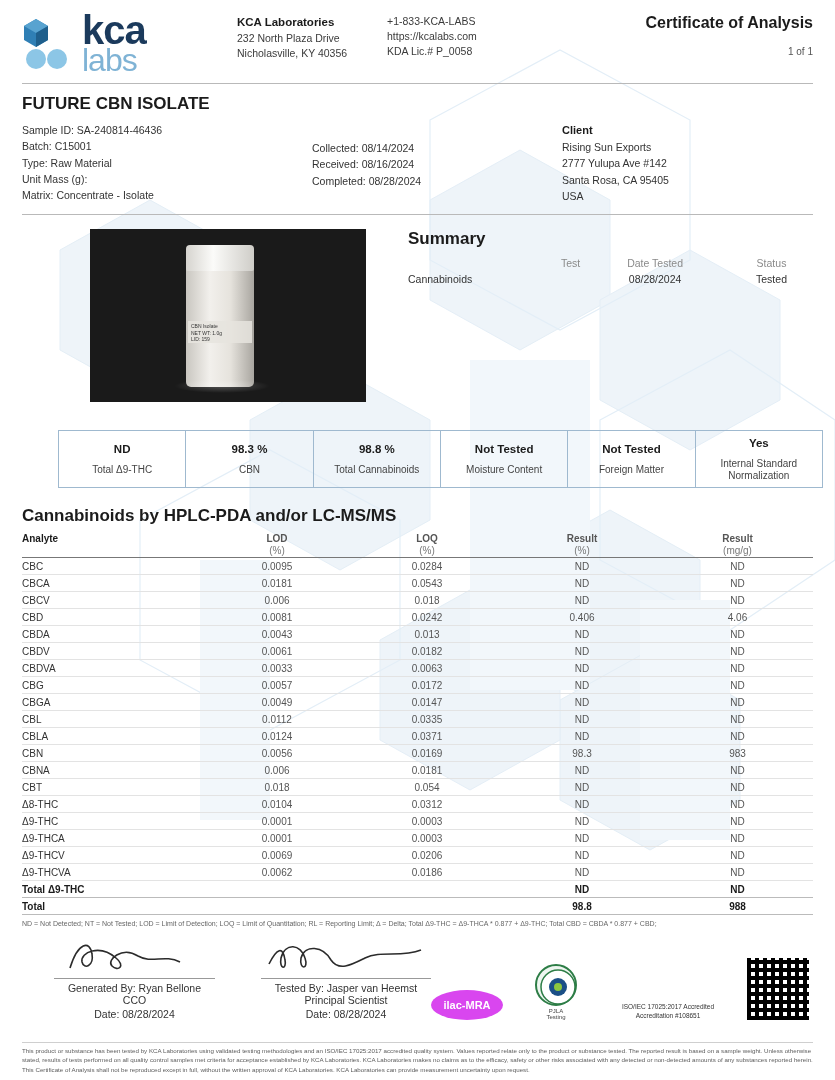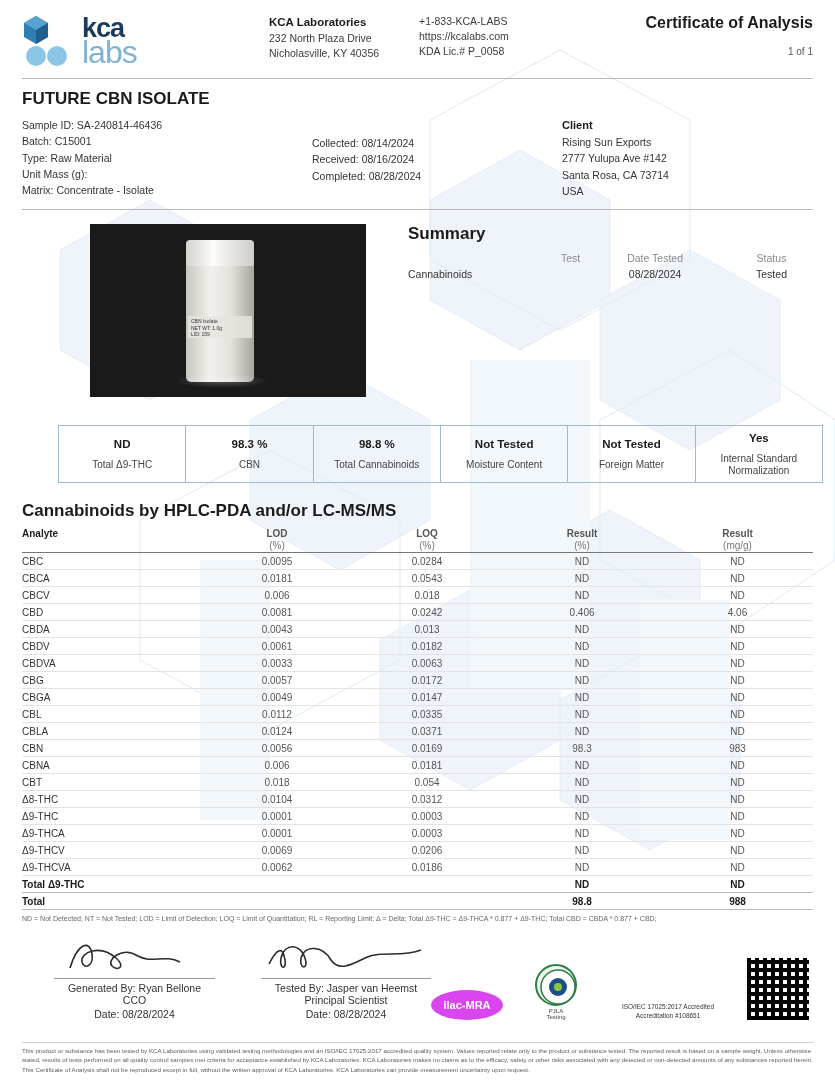--- a/index.html
+++ b/index.html
@@ -16,24 +16,24 @@
 
   
   .bg { position:absolute; inset:0; overflow:hidden; pointer-events:none; z-index:0; }
   .bg svg { position:absolute; }
 
   
   .header { display:flex; align-items:flex-start; padding-top:14px; position:relative; z-index:2; }
   .logo-wrap { display:flex; align-items:center; width:215px; }
   .logo-cubes { width:54px; height:54px; position:relative; margin-right:6px;}
   .logo-text { line-height:0.82; }
-  .logo-kca { font-size:27px; font-weight:bold; color:#1b3a5c; letter-spacing:-1px; }
+  .logo-kca { font-size:40px; font-weight:bold; color:#1b3a5c; letter-spacing:-1px; }
   .logo-labs { font-size:32px; color:#7fb3d5; letter-spacing:-1px; }
 
-  .lab-info { width:150px; font-size:10.5px; line-height:1.45; color:#3b3b3b;margin-left:32px; }
+  .lab-info { width:150px; font-size:10.5px; line-height:1.45; color:#3b3b3b; }
   .lab-info .lab-name { font-weight:bold; font-size:11.5px; color:#1b1b1b; }
   .contact-info { width:165px; font-size:10.5px; line-height:1.45; color:#3b3b3b; }
   .coa-title { flex:1; text-align:right; }
   .coa-title .t { font-size:16px; font-weight:bold; color:#1b1b1b; }
   .coa-title .p { font-size:10px; color:#555; margin-top:14px; }
 
   .hr { border:0; border-top:1px solid #b9b9b9; margin:10px 0 0 0; position:relative; z-index:2;}
 
   
   .sample-title { font-size:17px; font-weight:bold; margin:10px 0 8px 0; color:#1b1b1b; position:relative; z-index:2;}
@@ -209,21 +209,21 @@
       <div>
         <span>Completed:</span>
         <span>08/28/2024</span>
       </div>
     </div>
 
     <div class="col-c">
       <div class="client-label">Client</div>
       <div>Rising Sun Exports</div>
       <div>2777 Yulupa Ave #142</div>
-      <div>Santa Rosa, CA 73714</div>
+      <div>Santa Rosa, CA 95405</div>
       <div>USA</div>
     </div>
   </div>
 
   <hr class="hr">
 
   <div class="mid">
     <div class="photo">
       <div class="jar"></div>
       <div class="jar-cap"></div>

